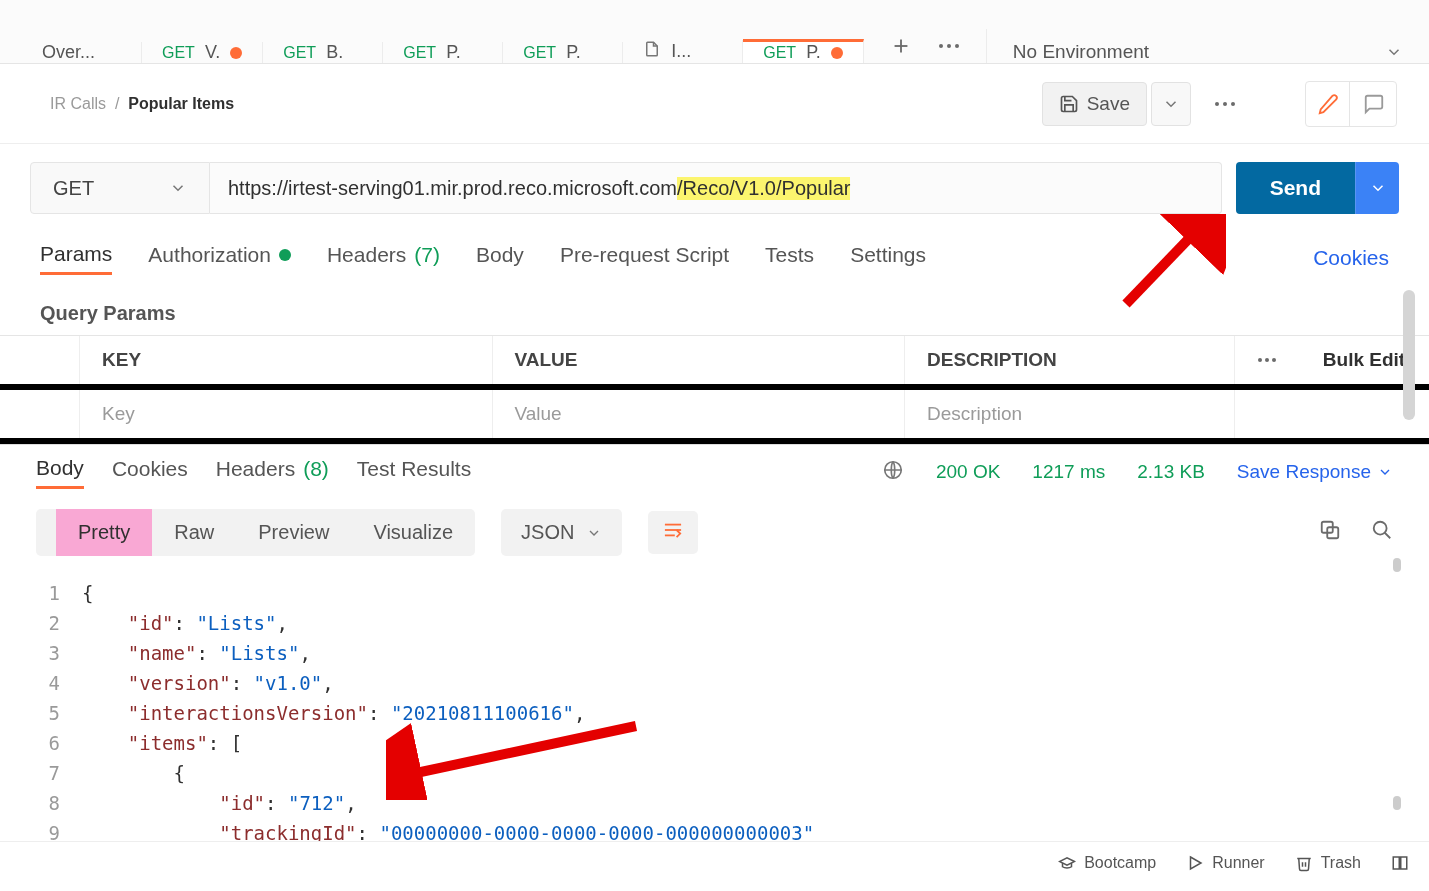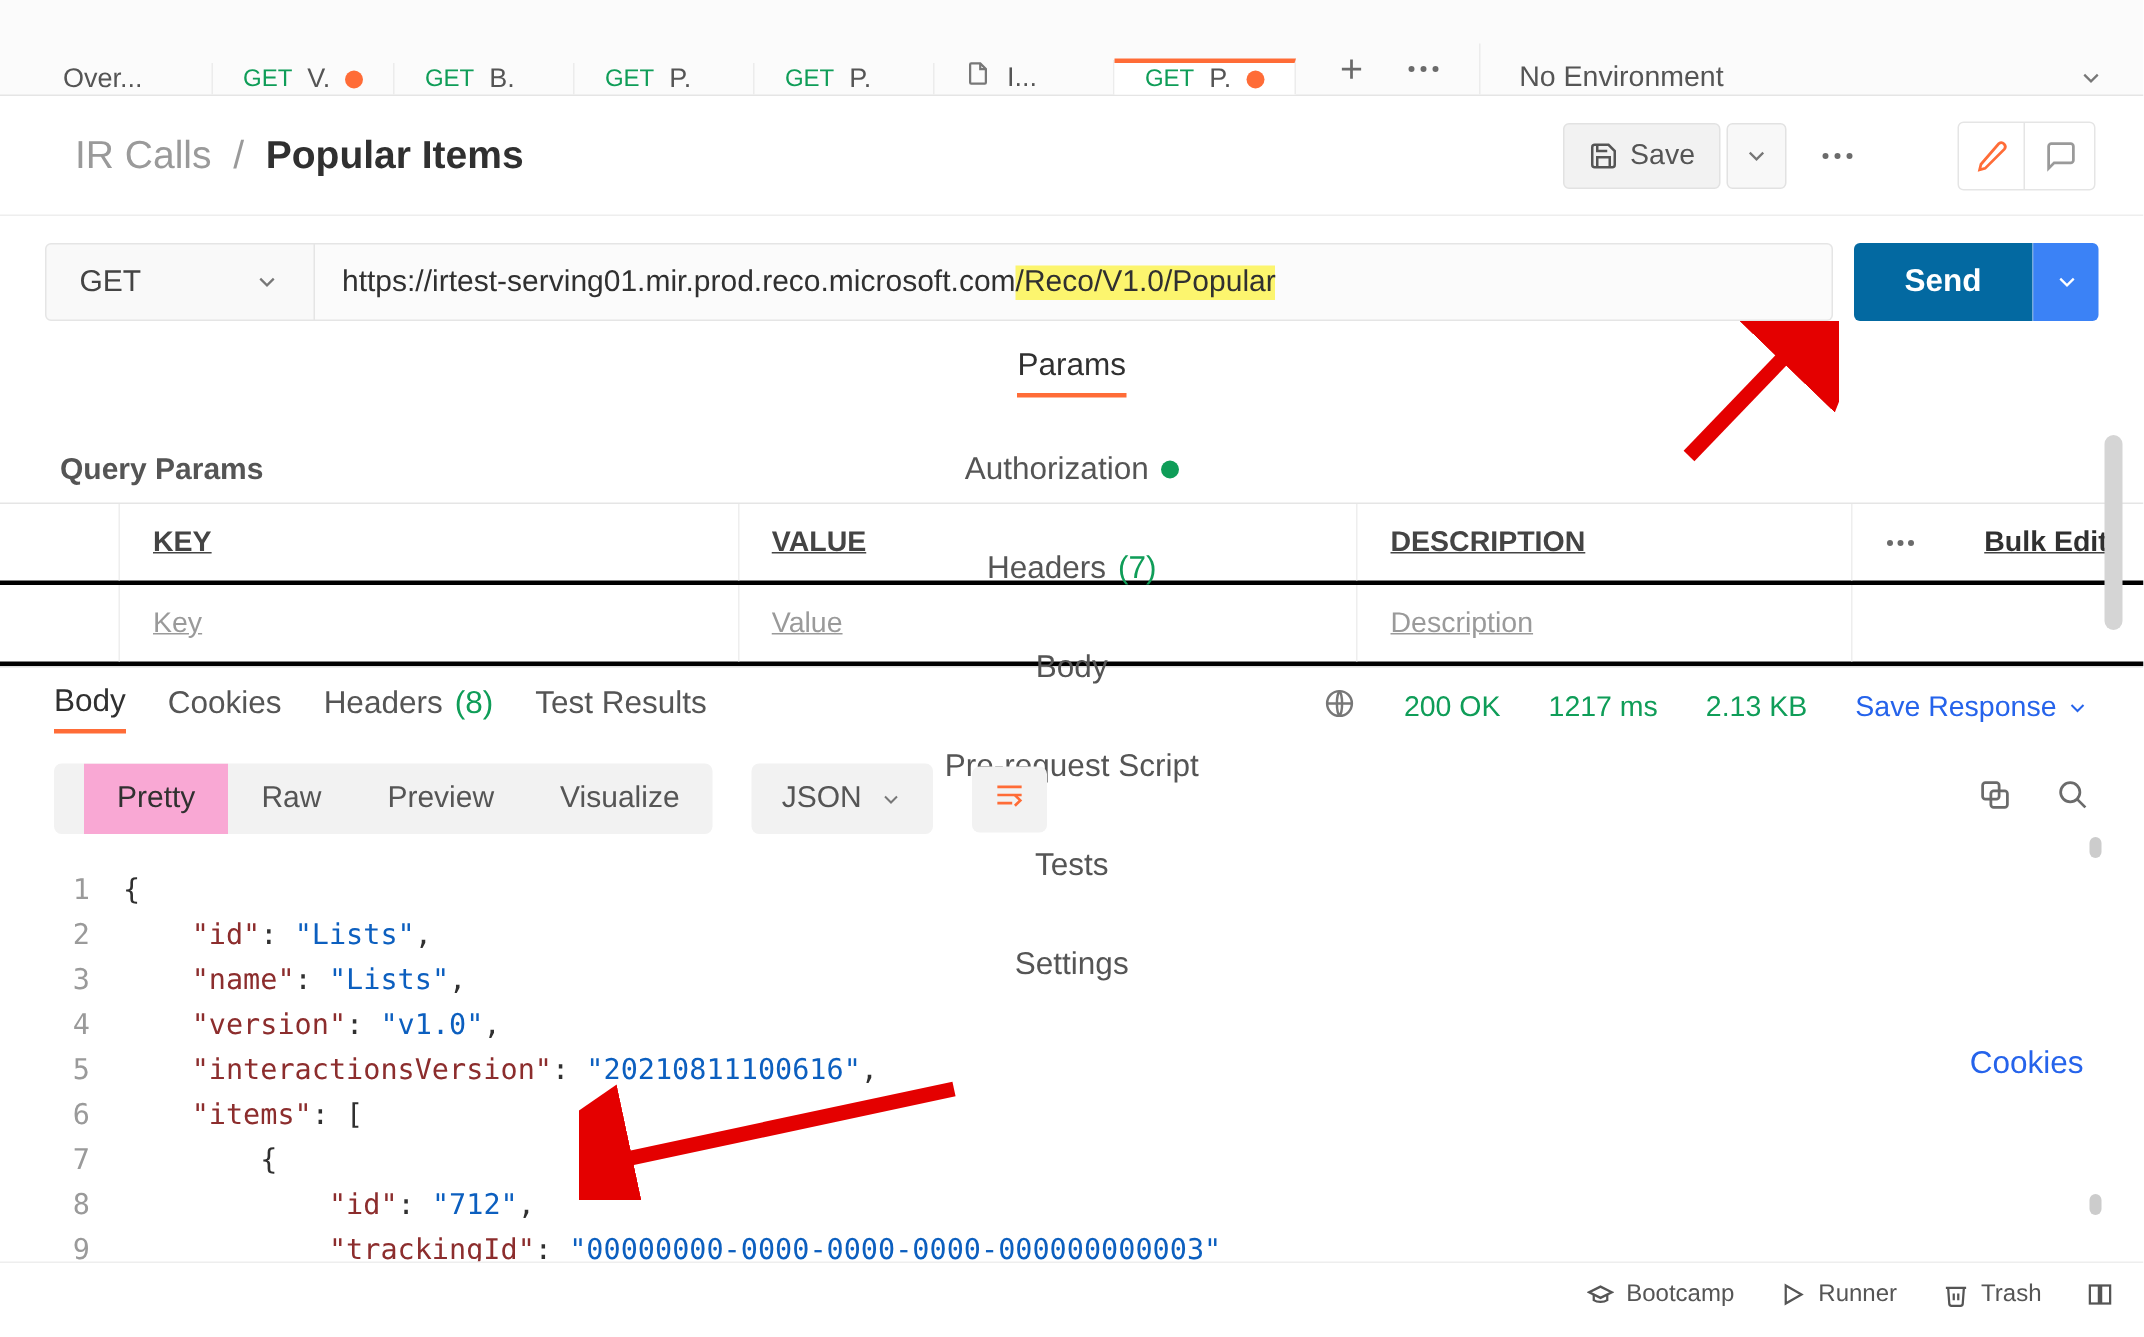--- a/index.html
+++ b/index.html
@@ -71,21 +71,21 @@
   }
   .chevron { width: 18px; height: 18px; }
 
   .main-header {
     display: flex;
     align-items: center;
     height: 80px;
     padding: 0 32px 0 50px;
     border-bottom: 1px solid #eee;
   }
-  .breadcrumb { color: #9a9a9a; font-size: 26px; }
+  .breadcrumb { color: #9a9a9a; font-size: 16px; }
   .breadcrumb .current { color: #303030; font-weight: 600; }
   .grow { flex: 1; }
   .save-btn {
     display: flex;
     align-items: center;
     gap: 8px;
     background: #f2f2f2;
     border: 1px solid #e2e2e2;
     border-radius: 4px;
     padding: 10px 16px;
@@ -188,21 +188,20 @@
   }
 
   .req-tabs {
     display: flex;
     align-items: center;
     gap: 36px;
     padding: 0 40px;
     height: 52px;
     font-size: 21px;
     color: #555;
-    flex-direction: column;
   }
   .req-tabs .rt { cursor: pointer; display: flex; align-items: center; gap: 8px; padding-bottom: 6px; }
   .req-tabs .rt.active { color: #303030; border-bottom: 3px solid #ff6c37; font-weight: 500; }
   .req-tabs .badge { color: #0f9d58; }
   .req-tabs .dot-g { width: 12px; height: 12px; border-radius: 50%; background: #0f9d58; }
   .cookies-link { margin-left: auto; color: #2563eb; cursor: pointer; font-weight: 500; }
 
   .query-label {
     font-size: 20px;
     font-weight: 600;
@@ -210,23 +209,22 @@
     padding: 18px 40px 10px;
   }
   .params-table {
     border-top: 1px solid #e5e5e5;
   }
   .params-table .hdr, .params-table .row {
     display: grid;
     grid-template-columns: 80px 1fr 1fr 0.8fr 64px 130px;
     align-items: center;
     height: 54px;
-    border-bottom: 3px solid #000000;
+    border-bottom: 6px solid #000000;
     font-size: 19px;
-    text-decoration: underline;
   }
   .params-table .hdr { font-weight: 600; color: #444; }
   .params-table .row { color: #9a9a9a; }
   .params-table .cell { padding: 0 22px; border-right: 1px solid #eee; height: 100%; display: flex; align-items: center; }
   .params-table .cell.last { border-right: none; justify-content: center; }
   .bulk-edit { font-weight: 600; color: #303030; cursor: pointer; }
 
   .response-area { border-top: 1px solid #dedede; }
   .res-tabs {
     display: flex;

